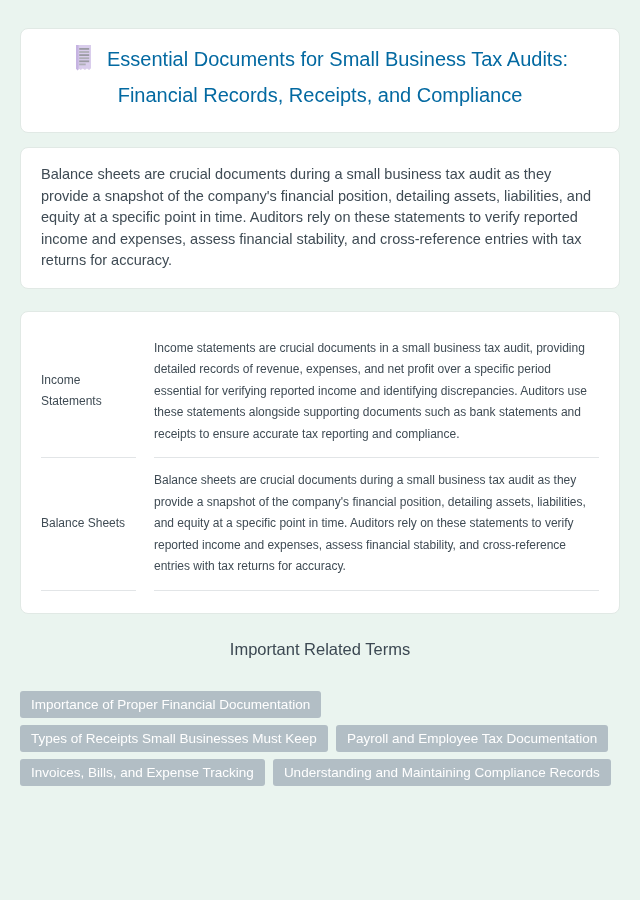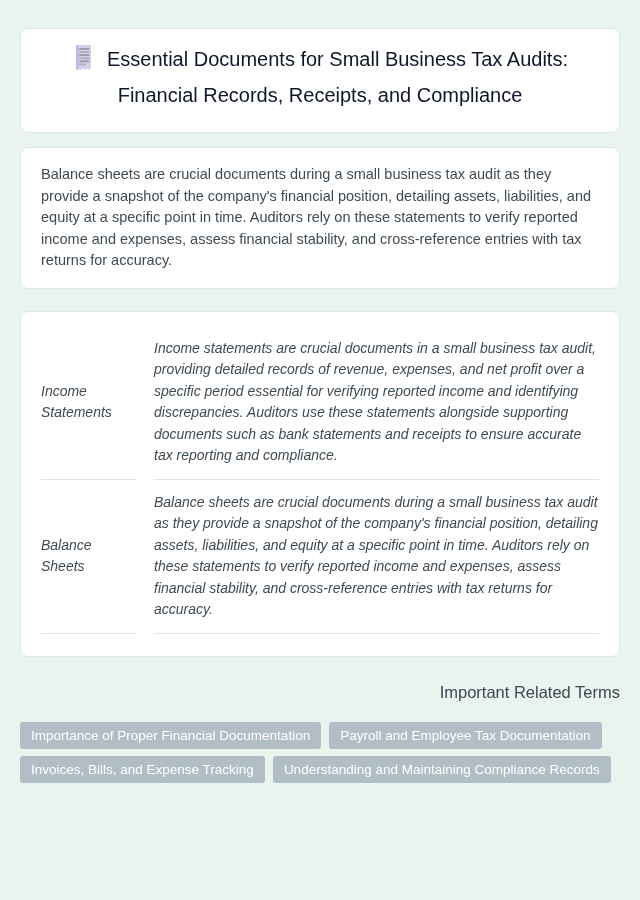--- a/index.html
+++ b/index.html
@@ -21,21 +21,21 @@
   
   .header-card {
     padding: 15px 26px 21px;
     margin-bottom: 14px;
     text-align: center;
   }
   .page-title {
     font-size: 20px;
     line-height: 31px;
     font-weight: 400;
-    color: #0f172a;
+    color: #0369a1;
   }
   .receipt-icon-svg {
     display: inline-block;
     vertical-align: -5px;
     margin-right: 13px;
   }
 
   
   .intro-card {
     padding: 16px 20px;
@@ -50,44 +50,43 @@
   
   .table-card { padding: 14px 20px 22px; }
   .trow {
     display: grid;
     grid-template-columns: 95px 1fr;
     column-gap: 18px;
   }
   .trow .cell {
     border-bottom: 1px solid #e2e5e7;
     padding: 12px 0;
-    font-size: 14px;
+    font-size: 12px;
     line-height: 21.5px;
-    font-style: italic;
   }
   .trow .term-cell {
     display: flex;
     align-items: center;
   }
   .see-more {
     text-align: center;
     font-style: italic;
     font-size: 14.5px;
     margin-top: 22px;
     color: #3f4b54;
   }
   .see-more .brand { font-weight: bold; }
 
   
   .related-heading {
-    text-align: right;
+    text-align: center;
     font-size: 16.5px;
     font-weight: 400;
     color: #3c4852;
-    margin: 26px 0 20px;
+    margin: 26px 0 32px;
   }
   .tags {
     display: flex;
     flex-wrap: wrap;
     gap: 7px 8px;
   }
   .tag {
     background: #b2bec5;
     color: #ffffff;
     font-size: 13.5px;
@@ -131,19 +130,20 @@
       <div class="cell term-cell">Balance Sheets</div>
       <div class="cell def-cell">Balance sheets are crucial documents during a small business tax audit as they provide a snapshot of the company's financial position, detailing assets, liabilities, and equity at a specific point in time. Auditors rely on these statements to verify reported income and expenses, assess financial stability, and cross-reference entries with tax returns for accuracy.</div>
     </div>
 
   </div>
 
   <h2 class="related-heading">Important Related Terms</h2>
 
   <div class="tags">
     <span class="tag">Importance of Proper Financial Documentation</span>
+    <span class="tag">Types of Receipts Small Businesses Must Keep</span>
     <span class="tag">Payroll and Employee Tax Documentation</span>
     <span class="tag">Invoices, Bills, and Expense Tracking</span>
     <span class="tag">Understanding and Maintaining Compliance Records</span>
 
   </div>
 
 </div>
 
 </body></html>

